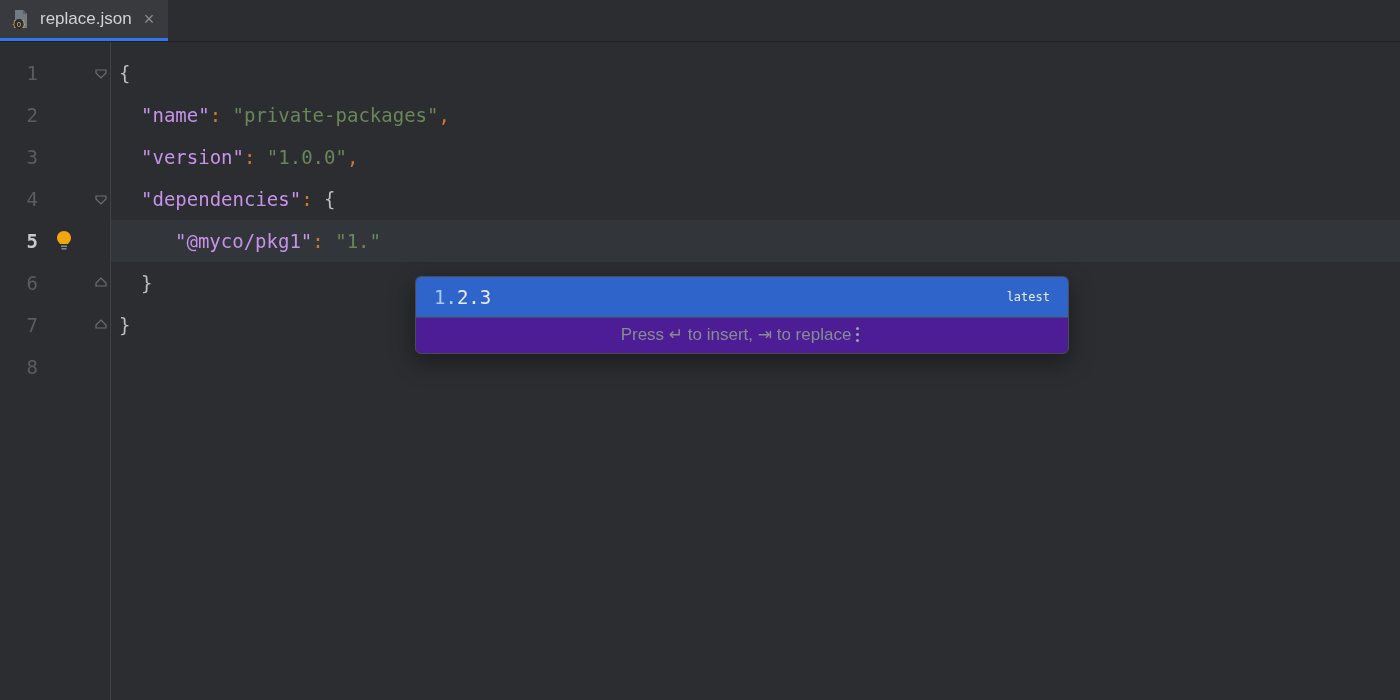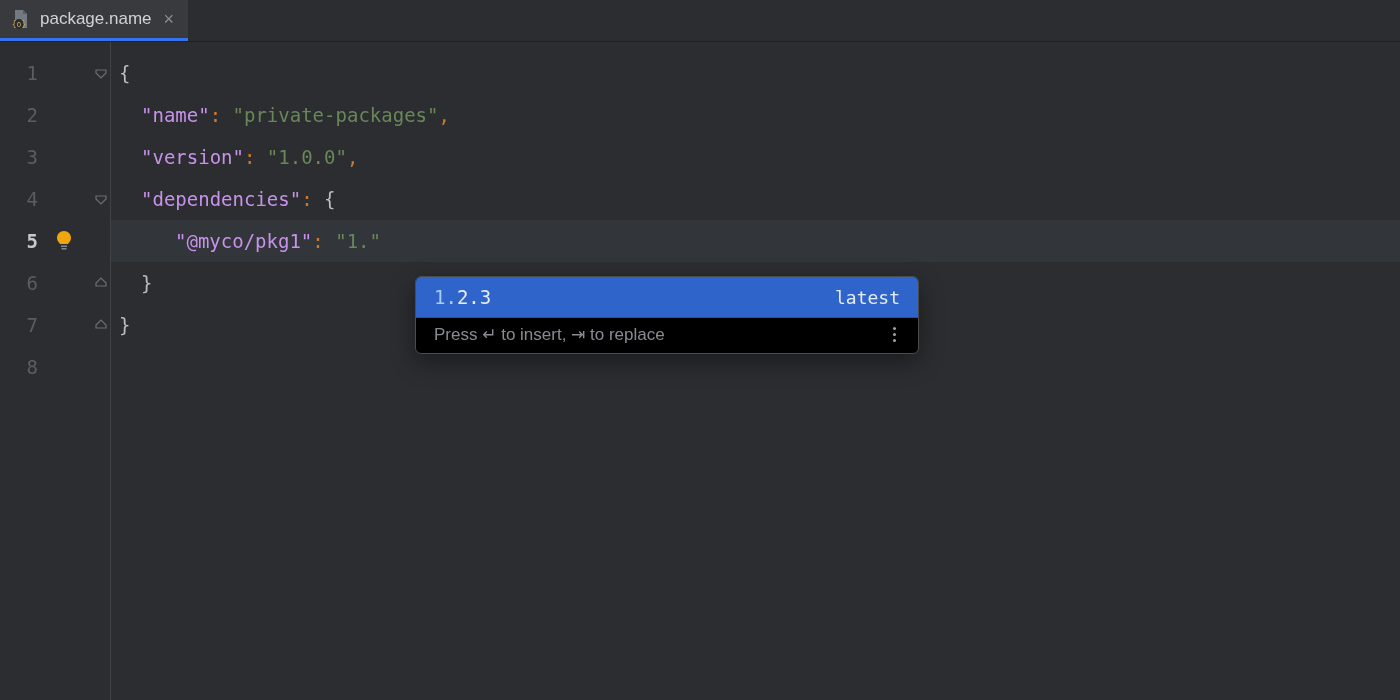--- a/index.html
+++ b/index.html
@@ -108,22 +108,22 @@
     .tok-str { color: #6a8759; }
     .tok-colon { color: #cc7832; }
     .tok-brace { color: #bcbec4; }
     .indent1 { padding-left: 30px; }
     .indent2 { padding-left: 64px; }
 
     .popup {
       position: absolute;
       left: 415px;
       top: 276px;
-      width: 504px;
-      background: #000000;
+      width: 654px;
+      background: #4c1d95;
       border: 1px solid #4a4d50;
       box-shadow: 0 8px 24px rgba(0,0,0,.4);
       border-radius: 6px;
       overflow: hidden;
       font-size: 19px;
       font-family: "Menlo","Consolas",monospace;
     }
     .popup-item {
       display: flex;
       justify-content: space-between;
@@ -132,25 +132,25 @@
       height: 40px;
     }
     .popup-item.selected {
       background: #2f65ca;
       color: #e6ebf2;
     }
     .popup-item .match { color: #589df6; }
     .popup-item.selected .match { color: #a8caff; }
     .popup-item.selected .rest { color: #e6ebf2; }
     .popup-item .rest { color: #bcbec4; }
-    .popup-item .right { color: #bcbec4; font-size: 18px; }
+    .popup-item .right { color: #bcbec4; font-size: 12px; }
     .popup-item.selected .right { color: #e6ebf2; }
     .popup-hint {
       display: flex;
-      justify-content: space-between;
+      justify-content: center;
       align-items: center;
       padding: 6px 18px 8px 18px;
       color: #888c92;
       font-size: 17px;
       font-family: -apple-system, "Segoe UI", sans-serif;
       border-top: 1px solid #4a4d50;
     }
     .glyph { font-family: -apple-system, "Segoe UI", sans-serif; }
     .dots {
       color: #9ea2a8;
@@ -169,21 +169,21 @@
 <div class="tab-bar">
   <div class="tab">
     <span class="file-icon">
       <svg width="20" height="20" viewBox="0 0 20 20">
         <path d="M5 1 H13 L17 5 V19 H5 Z" fill="#737a82"></path>
         <path d="M13 1 V5 H17 Z" fill="#5b6168"></path>
         <circle cx="9" cy="15" r="5" fill="#2b2d30"></circle>
         <text x="9" y="18" font-size="8" text-anchor="middle" fill="#d0a75a" font-family="monospace">{o}</text>
       </svg>
     </span>
-    <span>package.name</span>
+    <span>replace.json</span>
     <span class="close">×</span>
   </div>
 </div>
 
 <div class="editor">
   <div class="gutter">
     <div class="gutter-row">
         <span class="ln">1</span>
       <span class="fold">
         <svg width="12" height="12" viewBox="0 0 12 12">

